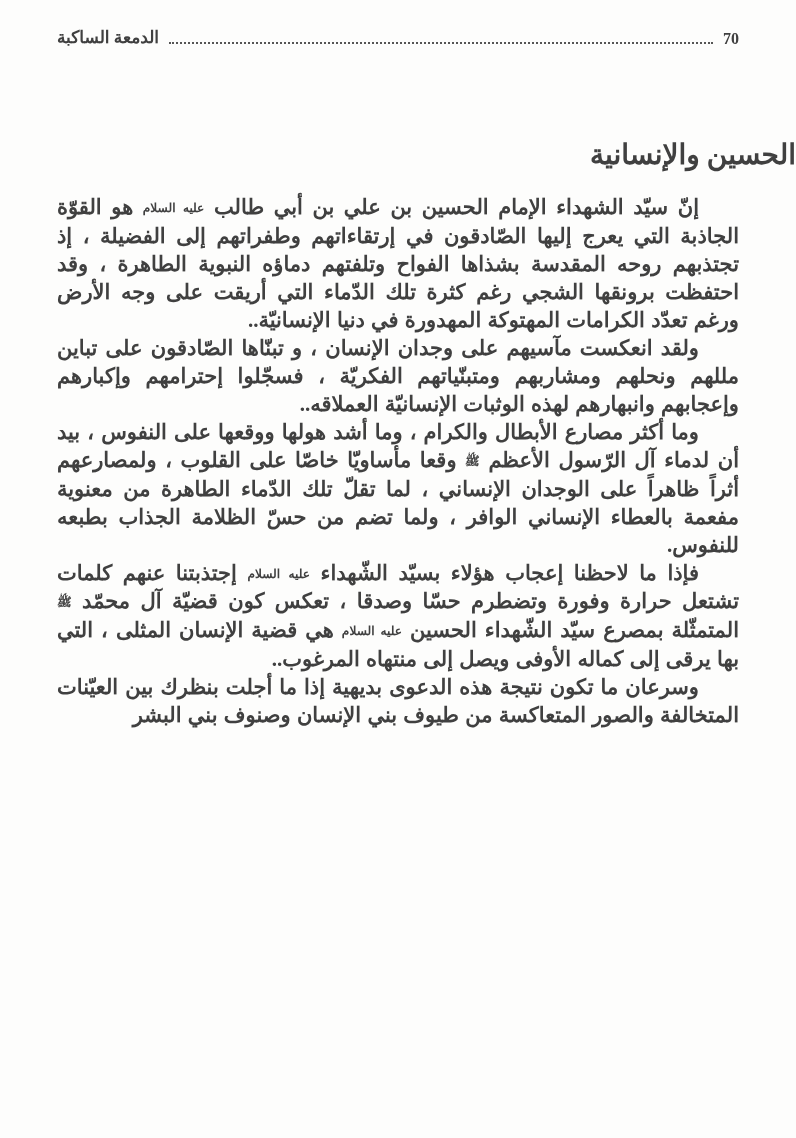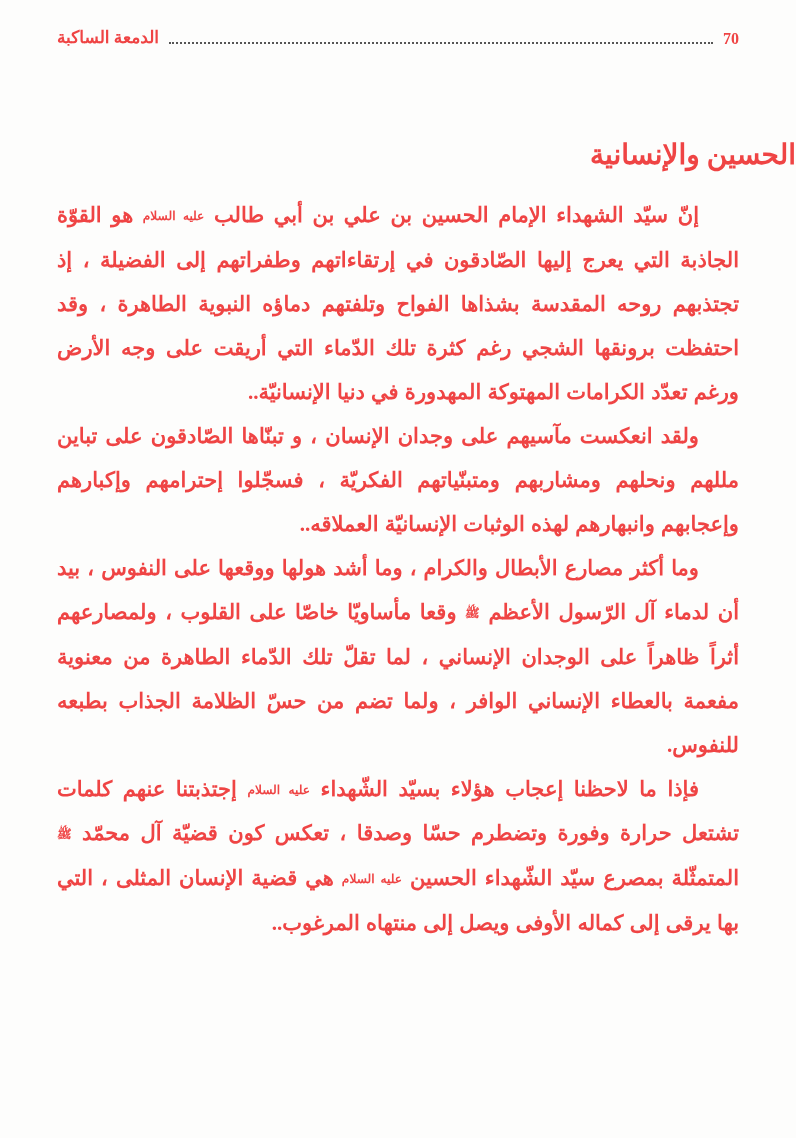--- a/index.html
+++ b/index.html
@@ -8,21 +8,21 @@
     background: #e9e9e9;
   }
   .page {
     position: relative;
     width: 796px;
     height: 1138px;
     margin: 0 auto;
     background: #fdfdfc;
     overflow: hidden;
     font-family: "Liberation Serif", "DejaVu Serif", serif;
-    color: #ef4444;
+    color: #404040;
   }
 
   
   .header {
     position: absolute;
     top: 24px;
     left: 57px;
     right: 57px;
     display: flex;
     direction: ltr;            
@@ -64,21 +64,21 @@
   .body-text {
     position: absolute;
     top: 193px;
     right: 57px;
     left: 57px;
   }
   .body-text p {
     margin: 0;
     font-size: 21px;
     font-weight: bold;
-    line-height: 44px;
+    line-height: 28px;
     text-align: justify;
     text-align-last: right;
     text-indent: 40px;
     word-spacing: 1px;
   }
   .hon {
     font-size: 0.58em;
     font-weight: bold;
     vertical-align: 0.18em;
     white-space: nowrap;
@@ -95,15 +95,16 @@
     <span class="page-number">70</span>
   </div>
 
   <h1 class="chapter-title">الحسين والإنسانية</h1>
 
   <div class="body-text">
       <p>إنّ سيّد الشهداء الإمام الحسين بن علي بن أبي طالب <span class="hon">عليه السلام</span> هو القوّة الجاذبة التي يعرج إليها الصّادقون في إرتقاءاتهم وطفراتهم إلى الفضيلة ، إذ تجتذبهم روحه المقدسة بشذاها الفواح وتلفتهم دماؤه النبوية الطاهرة ، وقد احتفظت برونقها الشجي رغم كثرة تلك الدّماء التي أريقت على وجه الأرض ورغم تعدّد الكرامات المهتوكة المهدورة في دنيا الإنسانيّة..</p>
       <p>ولقد انعكست مآسيهم على وجدان الإنسان ، و تبنّاها الصّادقون على تباين مللهم ونحلهم ومشاربهم ومتبنّياتهم الفكريّة ، فسجّلوا إحترامهم وإكبارهم وإعجابهم وانبهارهم لهذه الوثبات الإنسانيّة العملاقه..</p>
       <p>وما أكثر مصارع الأبطال والكرام ، وما أشد هولها ووقعها على النفوس ، بيد أن لدماء آل الرّسول الأعظم <span class="hon">ﷺ</span> وقعا مأساويّا خاصّا على القلوب ، ولمصارعهم أثراً ظاهراً على الوجدان الإنساني ، لما تقلّ تلك الدّماء الطاهرة من معنوية مفعمة بالعطاء الإنساني الوافر ، ولما تضم من حسّ الظلامة الجذاب بطبعه للنفوس.</p>
       <p>فإذا ما لاحظنا إعجاب هؤلاء بسيّد الشّهداء <span class="hon">عليه السلام</span> إجتذبتنا عنهم كلمات تشتعل حرارة وفورة وتضطرم حسّا وصدقا ، تعكس كون قضيّة آل محمّد <span class="hon">ﷺ</span> المتمثّلة بمصرع سيّد الشّهداء الحسين <span class="hon">عليه السلام</span> هي قضية الإنسان المثلى ، التي بها يرقى إلى كماله الأوفى ويصل إلى منتهاه المرغوب..</p>
+      <p>وسرعان ما تكون نتيجة هذه الدعوى بديهية إذا ما أجلت بنظرك بين العيّنات المتخالفة والصور المتعاكسة من طيوف بني الإنسان وصنوف بني البشر</p>
     </div>
 
 </div>
 
 </body></html>

